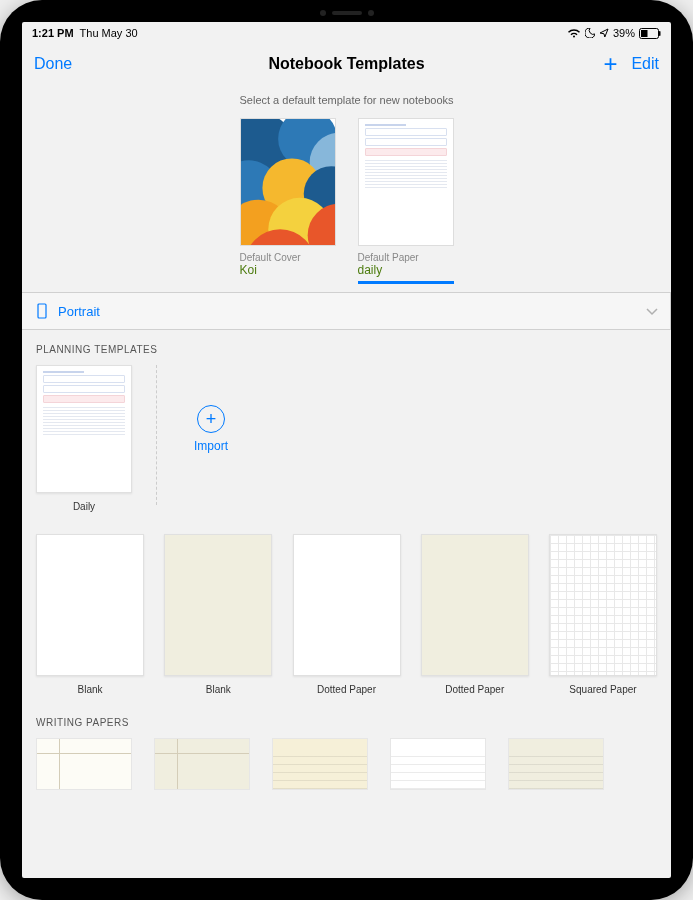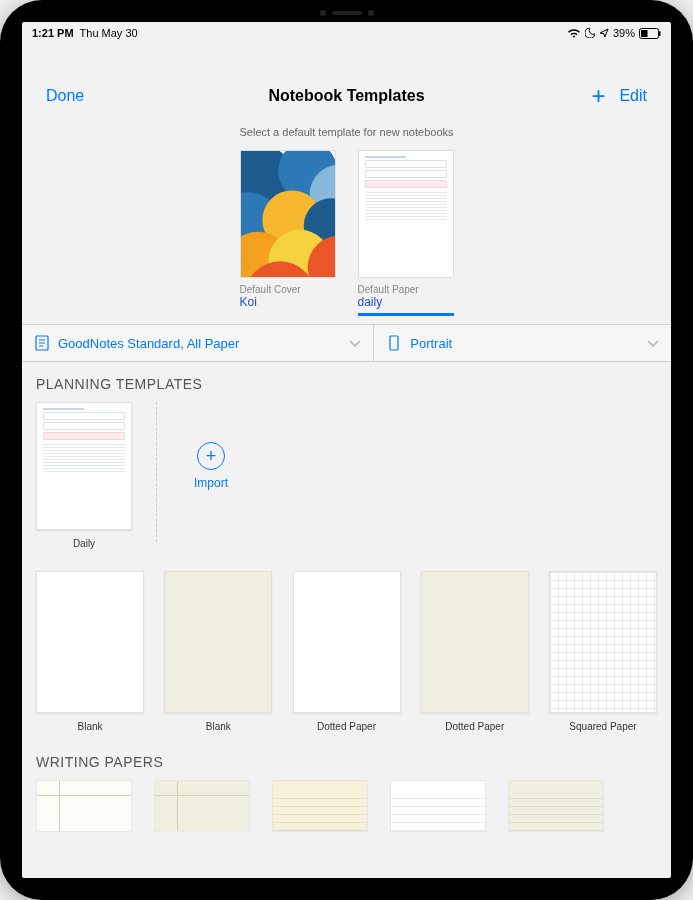--- a/index.html
+++ b/index.html
@@ -59,23 +59,22 @@
   }
   .status-left { display: flex; gap: 6px; }
   .status-left .bold { font-weight: 600; }
   .status-right { display: flex; align-items: center; gap: 4px; font-size: 11px; }
   .status-right svg { display: block; }
   
   .nav-bar {
     display: flex;
     align-items: center;
     justify-content: space-between;
-    padding: 8px 24px 12px;
-    position: relative;
-    margin-top: 32px;
+    padding: 8px 12px 12px;
+    position: relative;
   }
   .nav-title {
     position: absolute;
     left: 50%;
     transform: translateX(-50%);
     font-size: 16px;
     font-weight: 600;
     color: #000;
     text-align: right;
   }
@@ -111,21 +110,21 @@
     overflow: hidden;
     position: relative;
   }
   .default-label {
     font-size: 10px;
     color: #888;
     margin-top: 6px;
   }
   .default-value {
     font-size: 12px;
-    color: #1d4ed8;
+    color: #4d7c0f;
   }
   .koi {
     position: relative;
     background: #fff;
   }
   .koi svg { width: 100%; height: 100%; }
   .paper-thumb {
     padding: 6px;
     display: flex;
     flex-direction: column;
@@ -166,21 +165,21 @@
     width: 16px; height: 16px;
     display: inline-flex;
     align-items: center;
     justify-content: center;
   }
   
   .section {
     padding: 14px 14px 8px;
   }
   .section-title {
-    font-size: 14px;
+    font-size: 10px;
     letter-spacing: 0.5px;
     color: #555;
     margin-bottom: 10px;
   }
   .template-item {
     width: 96px;
     display: flex;
     flex-direction: column;
     align-items: center;
   }
@@ -394,36 +393,20 @@
         <div class="default-label">Default Paper</div>
         <div class="default-value">daily</div>
         <div class="selected-underline"></div>
       </div>
     </div>
 
     <div class="filter-row">
       <div class="filter-cell">
         <span class="filter-icon">
           <svg width="14" height="16" viewBox="0 0 14 16">
-              <rect x="1" y="1" width="12" height="14" rx="1" fill="none" stroke="#007aff" stroke-width="1.2"></rect>
-              <line x1="4" y1="5" x2="10" y2="5" stroke="#007aff" stroke-width="1"></line>
-              <line x1="4" y1="8" x2="10" y2="8" stroke="#007aff" stroke-width="1"></line>
-              <line x1="4" y1="11" x2="8" y2="11" stroke="#007aff" stroke-width="1"></line>
-            </svg>
-        </span>
-        <span>GoodNotes Standard, All Paper</span>
-        <span class="chevron">
-          <svg width="12" height="8" viewBox="0 0 12 8">
-              <path d="M1 1l5 5 5-5" fill="none" stroke="#b0b0b0" stroke-width="1.5"></path>
-            </svg>
-        </span>
-      </div>
-      <div class="filter-cell">
-        <span class="filter-icon">
-          <svg width="14" height="16" viewBox="0 0 14 16">
               <rect x="3" y="1" width="8" height="14" rx="1" fill="none" stroke="#007aff" stroke-width="1.2"></rect>
             </svg>
         </span>
         <span>Portrait</span>
         <span class="chevron">
           <svg width="12" height="8" viewBox="0 0 12 8">
               <path d="M1 1l5 5 5-5" fill="none" stroke="#b0b0b0" stroke-width="1.5"></path>
             </svg>
         </span>
       </div>

